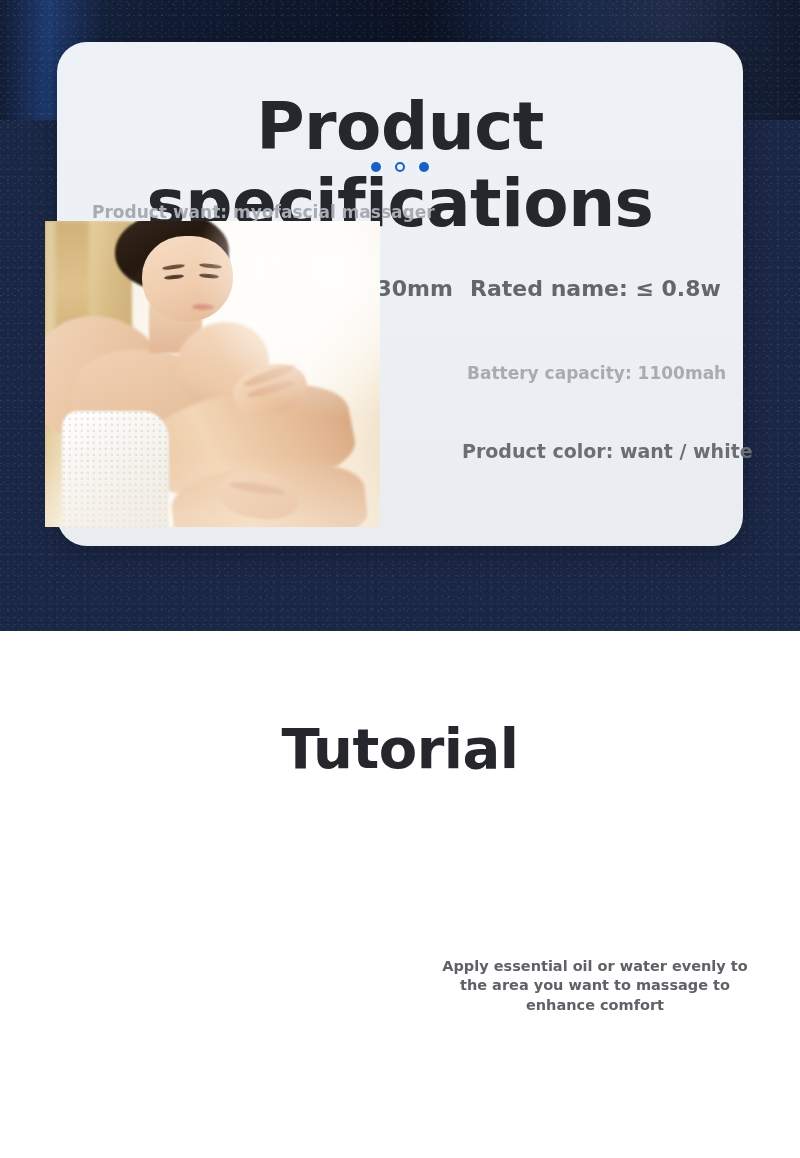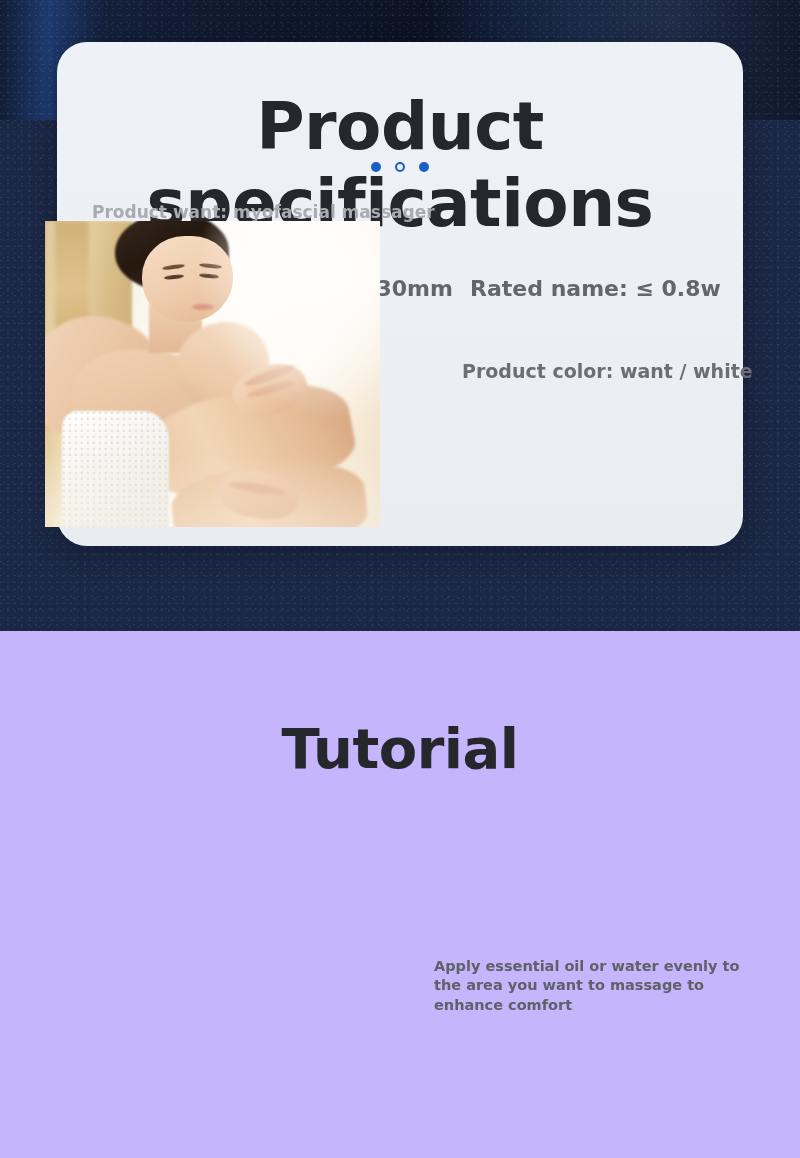--- a/index.html
+++ b/index.html
@@ -89,21 +89,21 @@
   .spec-item.left  { left:35px; }
   .spec-item.right { }
   
   .lvl-dim  { color:#a9abb2; font-size:17px; }
   .lvl-mid  { color:#6b6e75; font-size:19px; }
   .lvl-str  { color:#63666d; font-size:22px; }
 
   
   .tutorial {
     position:absolute; left:0; top:631px; width:800px; height:527px;
-    background:#c4b5fd;
+    background:#ffffff;
   }
   .tutorial-title {
     position:absolute; left:0; top:85px; width:100%;
     text-align:center;
     font-size:56px; font-weight:700;
     color:#26272d;
     letter-spacing:-0.5px;
   }
   .photo-frame {
     position:absolute;
@@ -258,20 +258,21 @@
     letter-spacing:0.5px;
     font-family:"Liberation Sans", sans-serif;
   }
   .step-desc {
     margin-top:13px;
     font-size:14.5px;
     font-weight:700;
     line-height:1.34;
     color:#5e6167;
     width:322px;
+    text-align:center;
   }
 </style>
 </head>
 <body>
 
 <div class="hero">
   <div class="hero-base"></div>
   <div class="hero-top-strip"></div>
   <div class="hero-texture"></div>
 
@@ -288,20 +289,24 @@
 
       <div class="spec-row">
         <div class="spec-item left lvl-dim" style="top:8px;">Product want: myofascial massager</div>
       </div>
 
       <div class="spec-row">
         <div class="spec-item left lvl-str" style="top:2px;">Product size: 146*105*30mm</div>
         <div class="spec-item right lvl-str" style="left:413px; top:2px;">Rated name: ≤ 0.8w</div>
       </div>
 
+      <div class="spec-row">
+        <div class="spec-item left lvl-str" style="top:2px;">Input: 5v-0.5a input</div>
+        <div class="spec-item right lvl-dim" style="left:410px; top:9px;">Battery capacity: 1100mah</div>
+      </div>
 
       <div class="spec-row">
         <div class="spec-item left lvl-str" style="top:2px;">Product tier: tier 3</div>
         <div class="spec-item right lvl-mid" style="left:405px; top:6px;">Product color: want / white</div>
       </div>
 
     </div>
   </div>
 </div>
 

